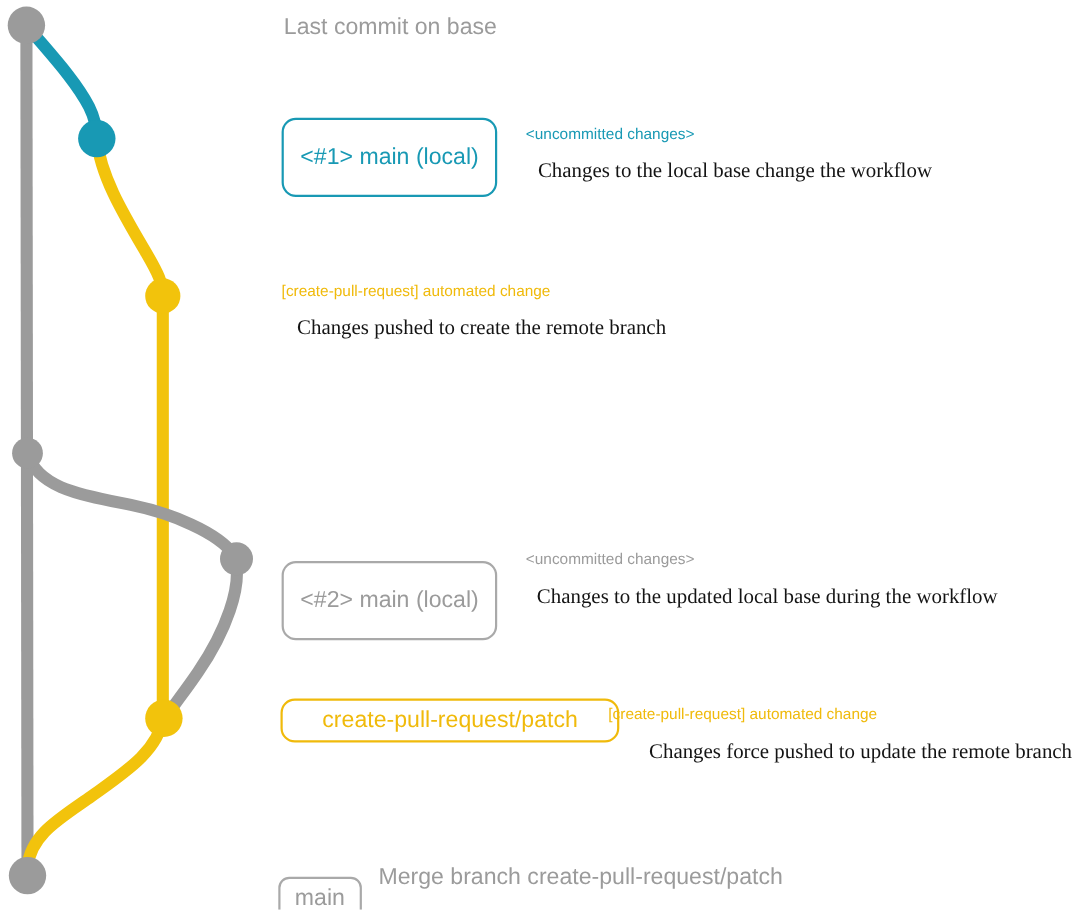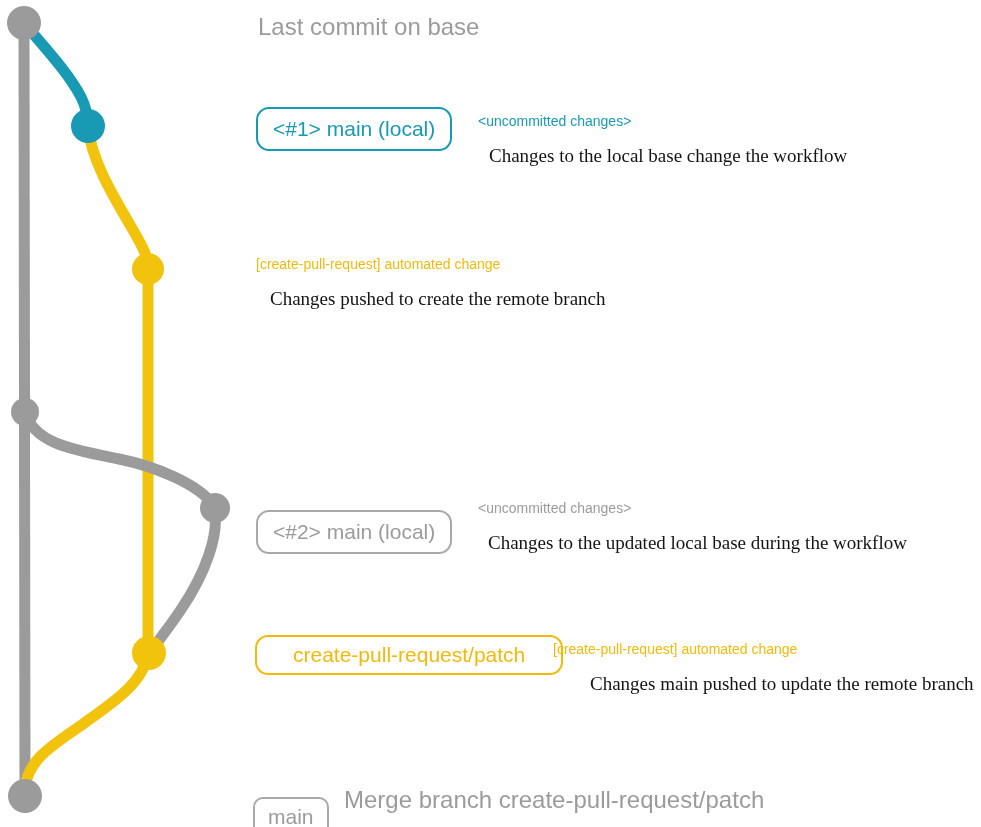--- a/index.html
+++ b/index.html
@@ -8,30 +8,30 @@
     position:relative;
     width:981px;
     height:827px;
     background:var(--background,#fff);
     font-family:"Liberation Sans",sans-serif;
     overflow:hidden;
   }
   .graph{position:absolute;left:0;top:0;}
   .ln{fill:none;stroke-width:11;}
   .abs{position:absolute;white-space:nowrap;}
-  .title{font-size:24px;color:var(--gray);line-height:1.15;}
+  .title{font-size:21px;color:var(--gray);line-height:1.15;}
   .heading{font-size:14px;line-height:1.15;}
   .heading.teal{color:var(--teal);}
   .heading.gray{color:var(--gray);}
   .heading.yellow{color:var(--yellow_text);}
   .badge{
     display:inline-block;
     font-size:21px;
     line-height:1.15;
-    padding:8px 15px;
+    padding:22px 15px;
     border:2px solid;
     border-radius:13px;
     background:#fff;
   }
   .badge.teal{color:var(--teal);border-color:var(--teal);}
   .badge.gray{color:var(--gray);border-color:var(--gray_border);margin-top:20px;}
   .badge.yellow{color:var(--yellow_text);border-color:var(--yellow_text);padding:6px 36px;}
   .badge.small-pad{padding:6px 13px;border-radius:10px;}
   .desc{
     font-family:"Liberation Serif",serif;
@@ -75,18 +75,18 @@
   <div class="abs heading yellow" style="left:256px;top:256px">[create-pull-request] automated change</div>
   <div class="abs desc" style="left:270px;top:288px">Changes pushed to create the remote branch</div>
 
 
   <div class="abs badge gray" style="left:256px;top:490px">&lt;#2&gt; main (local)</div>
   <div class="abs heading gray" style="left:478px;top:500px">&lt;uncommitted changes&gt;</div>
   <div class="abs desc" style="left:488px;top:532px">Changes to the updated local base during the workflow</div>
 
   <div class="abs badge yellow" style="left:255px;top:635px">create-pull-request/patch</div>
   <div class="abs heading yellow" style="left:553px;top:641px">[create-pull-request] automated change</div>
-  <div class="abs desc" style="left:590px;top:673px">Changes main pushed to update the remote branch</div>
+  <div class="abs desc" style="left:590px;top:673px">Changes force pushed to update the remote branch</div>
 
   <div class="abs badge gray small-pad" style="left:253px;top:777px">main</div>
   <div class="abs title" style="left:344px;top:786px">Merge branch create-pull-request/patch</div>
 
 </div>
 
 </body></html>

